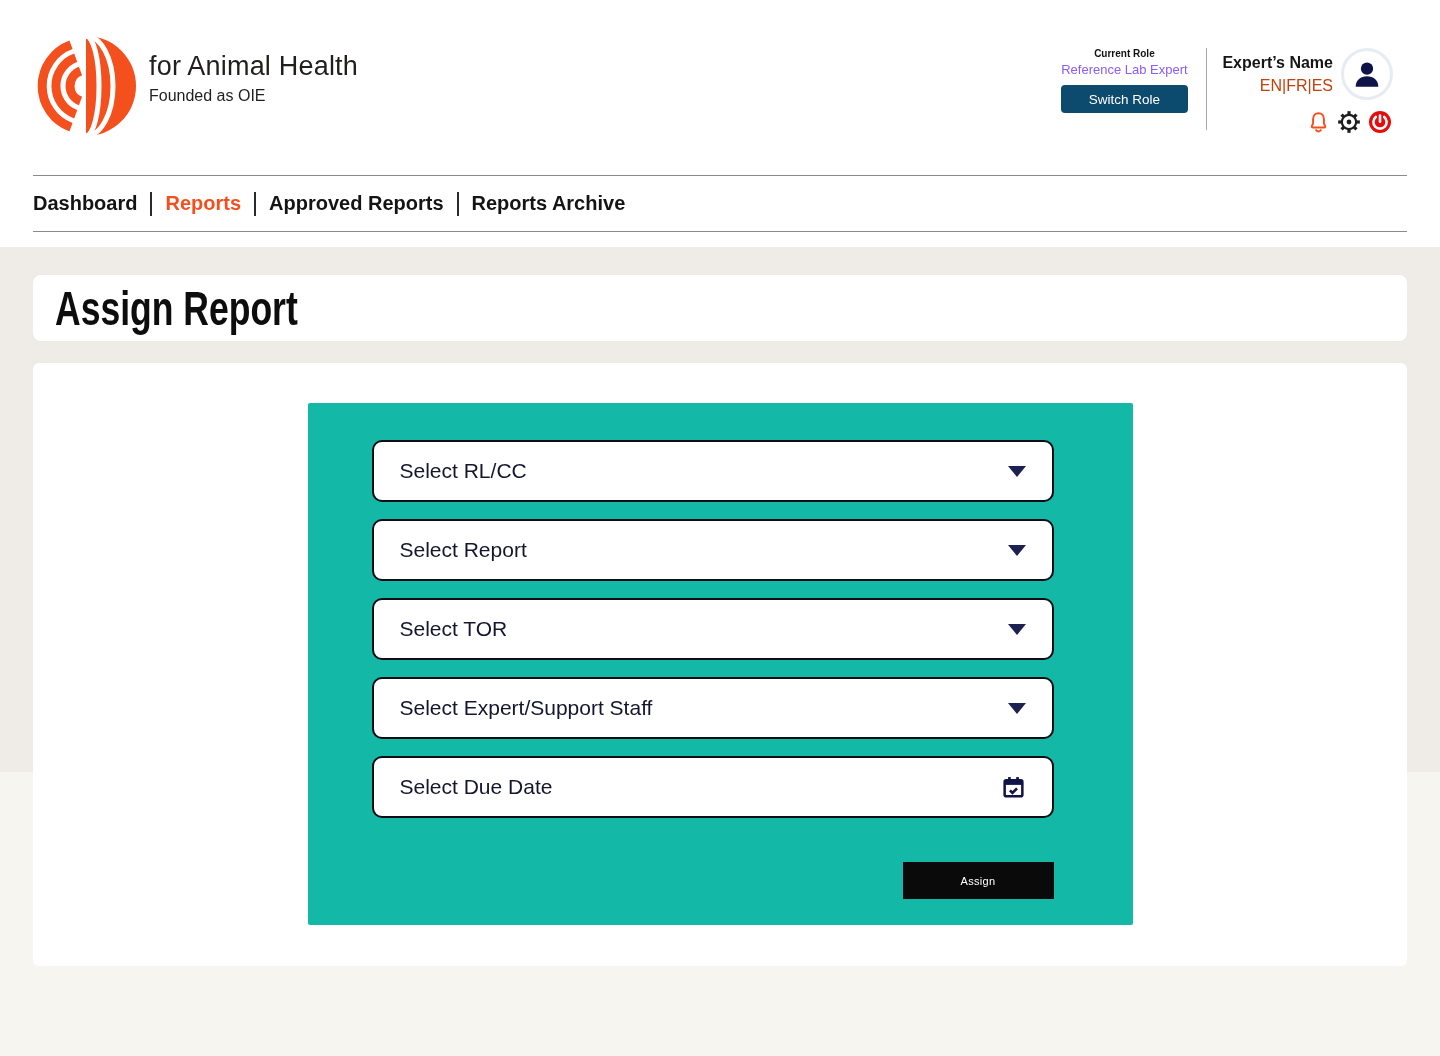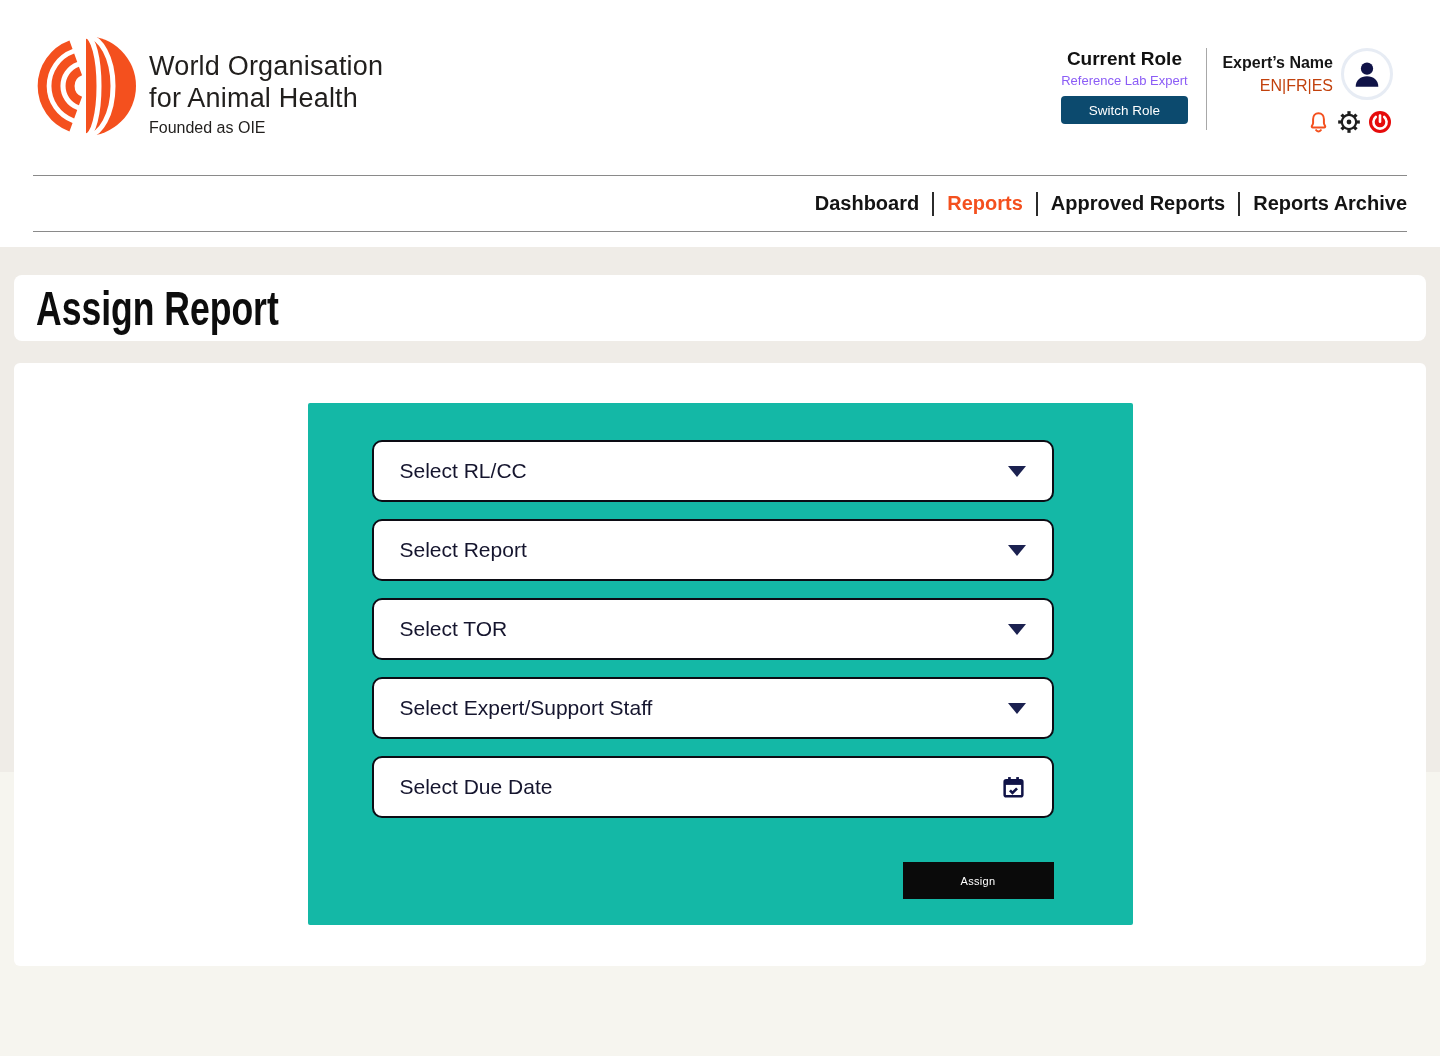--- a/index.html
+++ b/index.html
@@ -8,49 +8,49 @@
 
   
   .header { position:relative; height:175px; background:#fff; }
   .brand { position:absolute; left:33px; top:34px; display:flex; }
   .brand-text { margin-left:10px; padding-top:16px; }
   .org-line { font-size:27px; line-height:32px; font-weight:500; color:#211f1d; letter-spacing:.2px; }
   .tagline  { font-size:16px; margin-top:5px; color:#211f1d; }
 
   .user-cluster { position:absolute; right:47px; top:48px; display:flex; align-items:flex-start; }
   .role-box { text-align:center; width:132px; margin-right:16px; }
-  .role-label { font-size:19px; font-weight:700; color:#111; }
+  .role-label { font-size:10px; font-weight:700; color:#111; }
   .role-value { font-size:13px; color:#8b5cf6; margin-top:3px; white-space:nowrap; }
   .switch-btn { margin-top:8px; width:127px; height:28px; background:#0c4a6e; color:#fff;
                 border:none; border-radius:4px; font-size:13.5px; cursor:pointer;
                 font-family:"Liberation Sans", sans-serif; }
   .v-divider { width:1px; height:82px; background:#a8a8a8; margin-right:15px; }
   .user-box { display:flex; flex-direction:column; align-items:flex-end; }
   .user-top { display:flex; align-items:flex-start; }
   .user-texts { text-align:right; margin-right:8px; padding-top:6px; }
   .user-name { font-size:16px; color:#161616;font-weight:bold; }
   .user-langs { font-size:16px; color:#c2410c; margin-top:5px; }
   .avatar { width:52px; height:52px; border-radius:50%; border:3px solid #e7ecf4;
             display:flex; align-items:center; justify-content:center; background:#fff; }
   .icon-row { display:flex; align-items:center; gap:5px; margin-top:9px; }
   .icon-btn { width:26px; height:26px; display:flex; align-items:center; justify-content:center;
               background:none; border:none; cursor:pointer; padding:0; }
 
   
   .nav { margin:0 33px; height:57px; border-top:1.5px solid #8a8a8a; border-bottom:1.5px solid #8a8a8a;
-         display:flex; align-items:center; justify-content:flex-end; background:#fff; }
+         display:flex; align-items:center; justify-content:flex-start; background:#fff; }
   .nav a { font-size:20px; font-weight:700; color:#141414; text-decoration:none; }
   .nav a.active { color:#f4501e; }
   .nav .sep { width:2px; height:24px; background:#2b2b2b; margin:0 13px; }
 
   
   .main-area { position:relative; height:824px; }
   .bg-gray  { position:absolute; left:0; right:0; top:15px; height:525px; background:#efece7; }
   .bg-light { position:absolute; left:0; right:0; top:540px; bottom:0; background:#f6f5ef; }
-  .content { position:relative; padding:43px 14px 0; }
+  .content { position:relative; padding:43px 33px 0; }
 
   .title-bar { height:66px; background:#fff; border-radius:8px; display:flex; align-items:center;
                padding-left:22px; margin-bottom:22px; }
   .page-title { display:inline-block; font-size:48px; font-weight:800; color:#0d0d0d;
                 transform:scaleX(.74); transform-origin:left center; white-space:nowrap; }
 
   .card { height:603px; background:#fff; border-radius:6px; }
   .panel { width:825px; height:522px; margin:0 auto; position:relative; top:40px;
            background:#14b8a6; border-radius:2px; padding:37px 79px 0 64px; }
 
@@ -73,21 +73,20 @@
     <svg width="106" height="104" viewBox="0 0 106 104">
       <circle cx="53" cy="52" r="50" fill="#f4501e"></circle>
       <rect x="0" y="0" width="53" height="104" fill="#ffffff"></rect>
       <path d="M38 93.3 A44 44 0 0 1 38 10.7" stroke="#f4501e" stroke-width="9" fill="none"></path>
       <path d="M42.7 80.2 A30 30 0 0 1 42.7 23.8" stroke="#f4501e" stroke-width="9" fill="none"></path>
       <path d="M47.5 67 A16 16 0 0 1 47.5 37" stroke="#f4501e" stroke-width="9" fill="none"></path>
       <path d="M53 2 A13 50 0 0 1 53 102" stroke="#ffffff" stroke-width="5" fill="none"></path>
       <path d="M53 2 A27 50 0 0 1 53 102" stroke="#ffffff" stroke-width="5" fill="none"></path>
     </svg>
     <div class="brand-text">
-      <div class="org-line">World Organisation</div>
       <div class="org-line">for Animal Health</div>
       <div class="tagline">Founded as OIE</div>
     </div>
   </div>
 
   <div class="user-cluster">
     <div class="role-box">
       <div class="role-label">Current Role</div>
       <div class="role-value">Reference Lab Expert</div>
       <button class="switch-btn">Switch Role</button>

